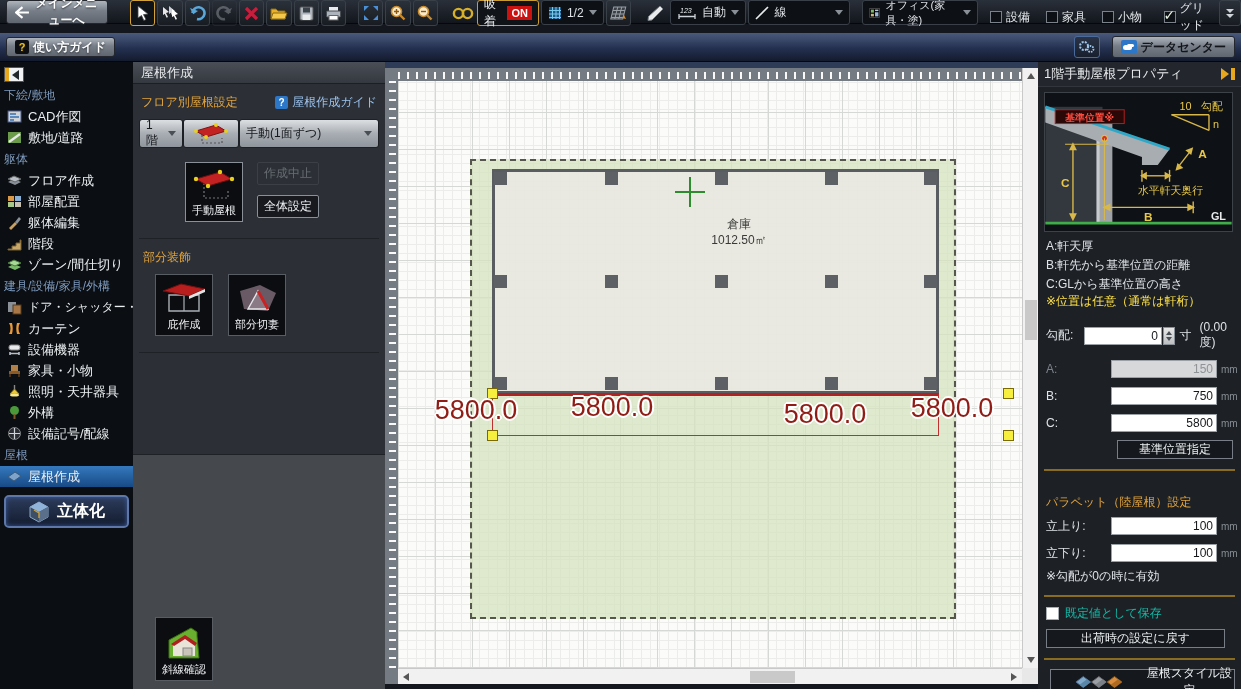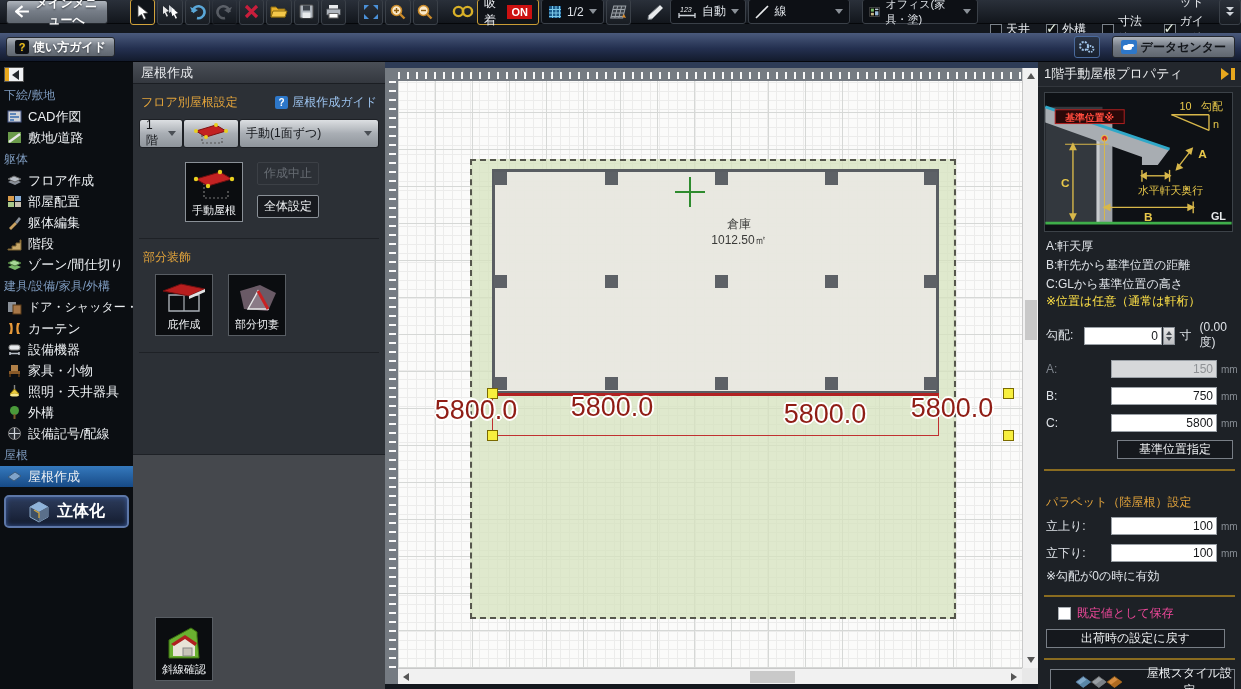--- a/index.html
+++ b/index.html
@@ -3,21 +3,21 @@
 <meta charset="utf-8">
 <style>
   * { margin:0; padding:0; box-sizing:border-box; }
   html,body { background:#000; }
   body { font-family:"Liberation Sans","DejaVu Sans",sans-serif; }
   #app { position:relative; width:1241px; height:689px; background:#14181e; overflow:hidden; }
 
   
   .topbar { position:absolute; left:0; top:0; width:1241px; height:24px;
     background:linear-gradient(#2a303a,#12161c); border-bottom:1px solid #05070a;
-    display:flex; align-items:center; padding-left:6px; gap:2px; }
+    display:flex; padding-left:6px; gap:2px; }
   .metal-btn { height:24px; border:1px solid #23272d; border-radius:3px;
     background:linear-gradient(#aeb4bc,#777e88 45%,#5f666f);
     color:#fff; font-size:12px; font-weight:bold; text-shadow:0 1px 2px #2c3138;
     display:flex; align-items:center; justify-content:center; gap:4px; padding:0 8px; }
   .ib { width:28px; height:26px; border:1px solid #3a4048; border-radius:3px;
     background:linear-gradient(#2b313a,#181c22); display:flex; align-items:center; justify-content:center; }
   .ib.selected { border-color:#d2a33c; background:#101419; }
   .ib.disabled { opacity:.38; }
   .gap { width:9px; }
   .dd { height:25px; background:#0d1015; border:1px solid #3a4048; border-radius:3px;
@@ -156,21 +156,21 @@
   .unit { font-size:10px; color:#878d94; margin-left:4px; width:16px; }
   .spin { width:13px; height:18px; border:1px solid #8a9097; background:linear-gradient(#e8e8e8,#bdbfc2);
     display:flex; flex-direction:column; align-items:center; justify-content:center; gap:2px; margin-left:1px; }
   .spin .u { width:0;height:0;border-left:3px solid transparent;border-right:3px solid transparent;border-bottom:4px solid #4a4f55; }
   .spin .d { width:0;height:0;border-left:3px solid transparent;border-right:3px solid transparent;border-top:4px solid #4a4f55; }
   .rbtn { background:#15181d; border:1px solid #787e86; color:#eef0f2; font-size:12px;
     display:flex; align-items:center; justify-content:center; height:20px; }
   .bp-btn { width:116px; margin:8px 8px 0 auto; }
   .hr-o { height:2px; background:#8a6c20; margin:10px 6px 0 6px; flex:none; }
   .rp-sec-t { color:#e3a43b; font-size:12px; padding:23px 8px 0 8px; flex:none; }
-  .cbrow { display:flex; align-items:center; gap:6px; padding:8px 8px 0 8px; color:#ec4899; font-size:12px; flex:none;margin-left:12px; }
+  .cbrow { display:flex; align-items:center; gap:6px; padding:8px 8px 0 8px; color:#14b8a6; font-size:12px; flex:none; }
   .cb2 { width:13px; height:13px; border:1px solid #a8adb3; background:#fff; }
   .reset-btn { margin:7px 16px 0 8px;font-family:Liberation Mono, monospace; }
   .style-btn { margin:9px 6px 0 12px; height:26px; gap:22px;padding-left:24px; }
   .rp-grow { flex:1; }
 </style>
 </head>
 <body>
 
 <div id="app">
 

